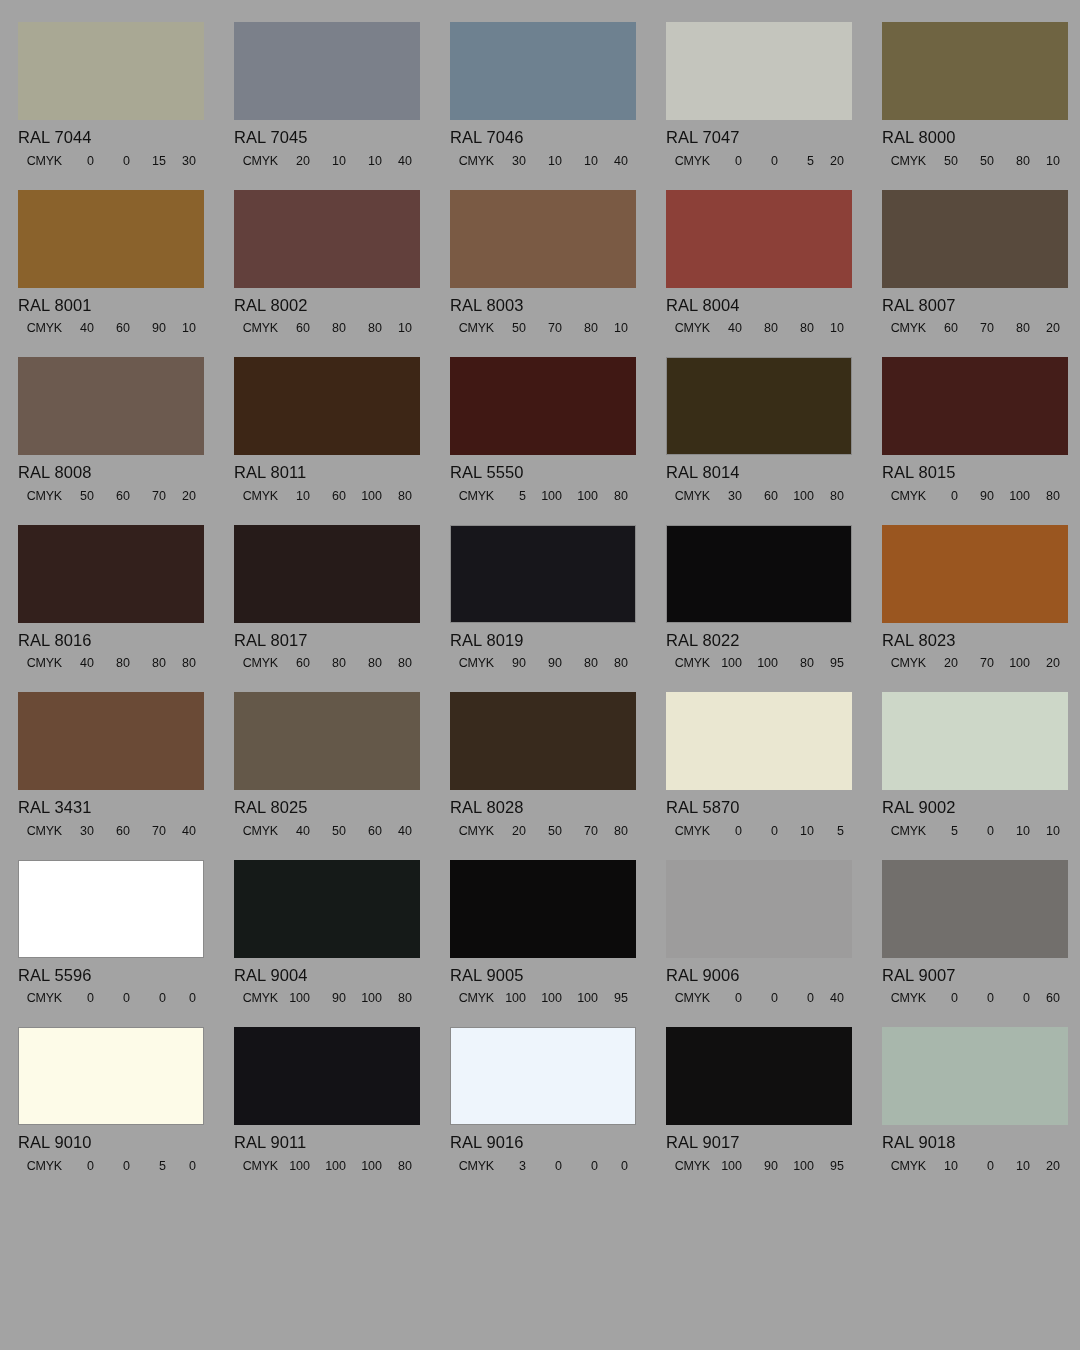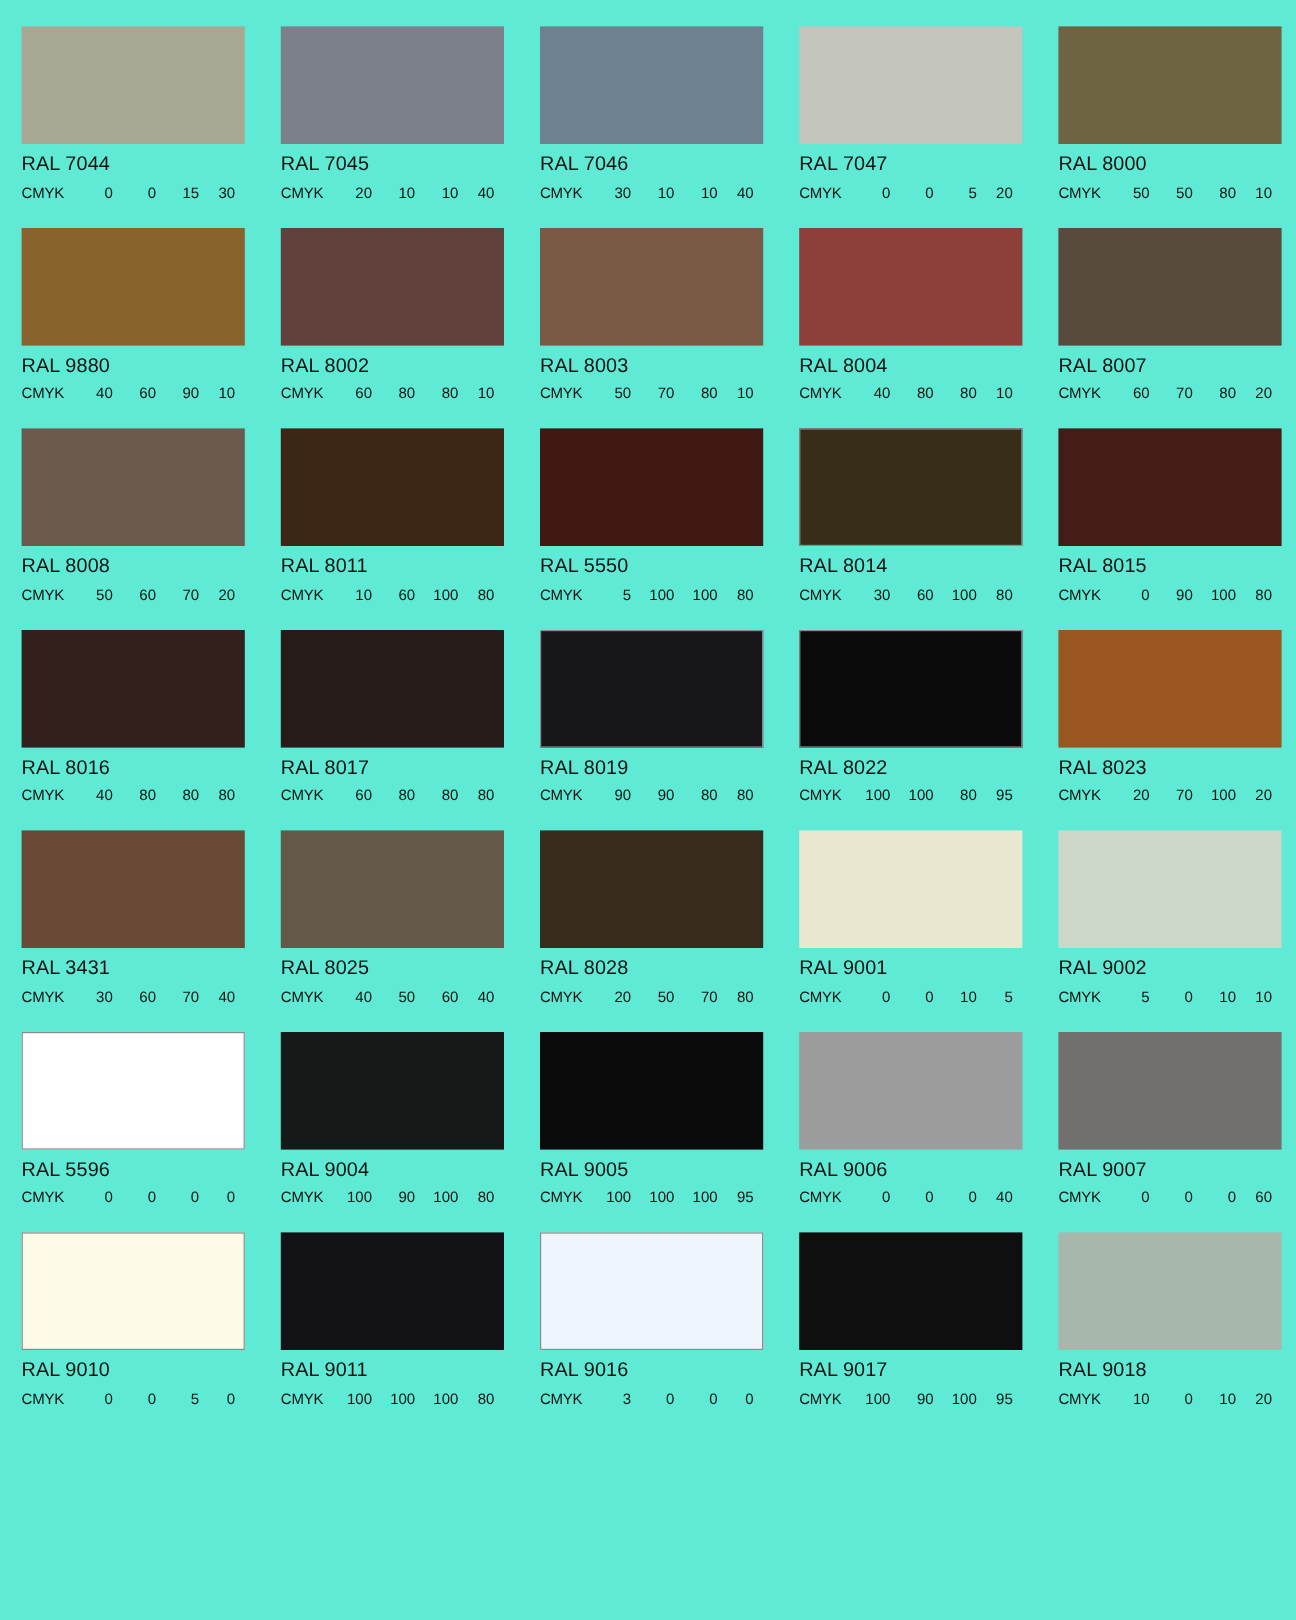--- a/index.html
+++ b/index.html
@@ -14,21 +14,21 @@
     height: 1350px;
     font-family: "Liberation Sans", sans-serif;
     color: #1a1a1a;
     overflow: hidden;
   }
 
   #chart-sheet {
     width: 1080px;
     height: 1350px;
     padding: 22px 0 0 18px;
-    background: #5eead4;
+    background: #a3a3a3;
   }
 
   .swatch-grid {
     display: grid;
     grid-template-columns: repeat(5, 186px);
     column-gap: 30px;
     row-gap: 0;
     align-content: start;
   }
 
@@ -59,21 +59,21 @@
   .swatch-cmyk {
     margin-top: 9px;
     display: grid;
     grid-template-columns: 44px 36px 36px 36px 30px;
     font-size: 12.5px;
     line-height: 1;
     color: #111111;
     white-space: nowrap;
   }
   .cmyk-label {
-    text-align: left;
+    text-align: right;
     letter-spacing: -0.2px;
   }
   .cmyk-val {
     text-align: right;
     padding-right: 4px;
     font-variant-numeric: tabular-nums;
   }
 </style>
 </head>
 <body>
@@ -130,21 +130,21 @@
         <div class="swatch-cmyk">
           <span class="cmyk-label">CMYK</span>
           <span class="cmyk-val">50</span>
           <span class="cmyk-val">50</span>
           <span class="cmyk-val">80</span>
           <span class="cmyk-val">10</span>
         </div>
       </div>
       <div class="swatch-cell">
         <div class="swatch-chip" style="background: rgb(138, 98, 44);"></div>
-        <div class="swatch-name">RAL 9880</div>
+        <div class="swatch-name">RAL 8001</div>
         <div class="swatch-cmyk">
           <span class="cmyk-label">CMYK</span>
           <span class="cmyk-val">40</span>
           <span class="cmyk-val">60</span>
           <span class="cmyk-val">90</span>
           <span class="cmyk-val">10</span>
         </div>
       </div>
       <div class="swatch-cell">
         <div class="swatch-chip" style="background: rgb(98, 64, 60);"></div>
@@ -328,21 +328,21 @@
         <div class="swatch-cmyk">
           <span class="cmyk-label">CMYK</span>
           <span class="cmyk-val">20</span>
           <span class="cmyk-val">50</span>
           <span class="cmyk-val">70</span>
           <span class="cmyk-val">80</span>
         </div>
       </div>
       <div class="swatch-cell">
         <div class="swatch-chip" style="background: rgb(234, 231, 209);"></div>
-        <div class="swatch-name">RAL 9001</div>
+        <div class="swatch-name">RAL 5870</div>
         <div class="swatch-cmyk">
           <span class="cmyk-label">CMYK</span>
           <span class="cmyk-val">0</span>
           <span class="cmyk-val">0</span>
           <span class="cmyk-val">10</span>
           <span class="cmyk-val">5</span>
         </div>
       </div>
       <div class="swatch-cell">
         <div class="swatch-chip" style="background: rgb(205, 215, 200);"></div>

